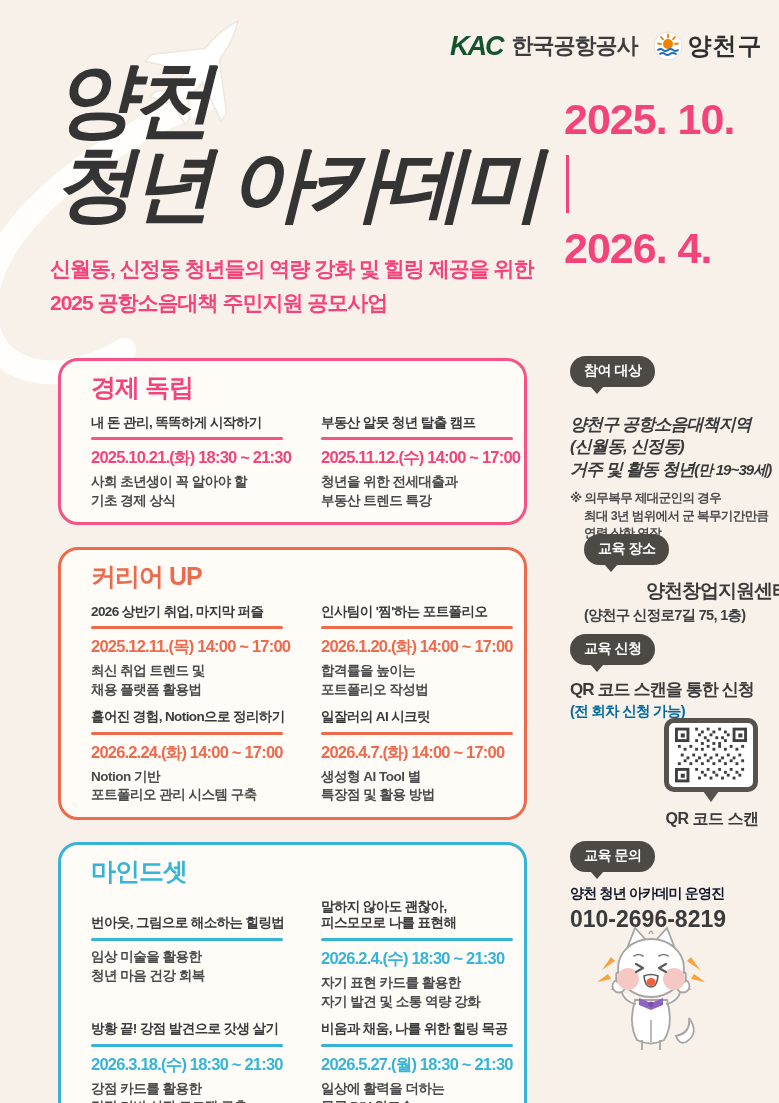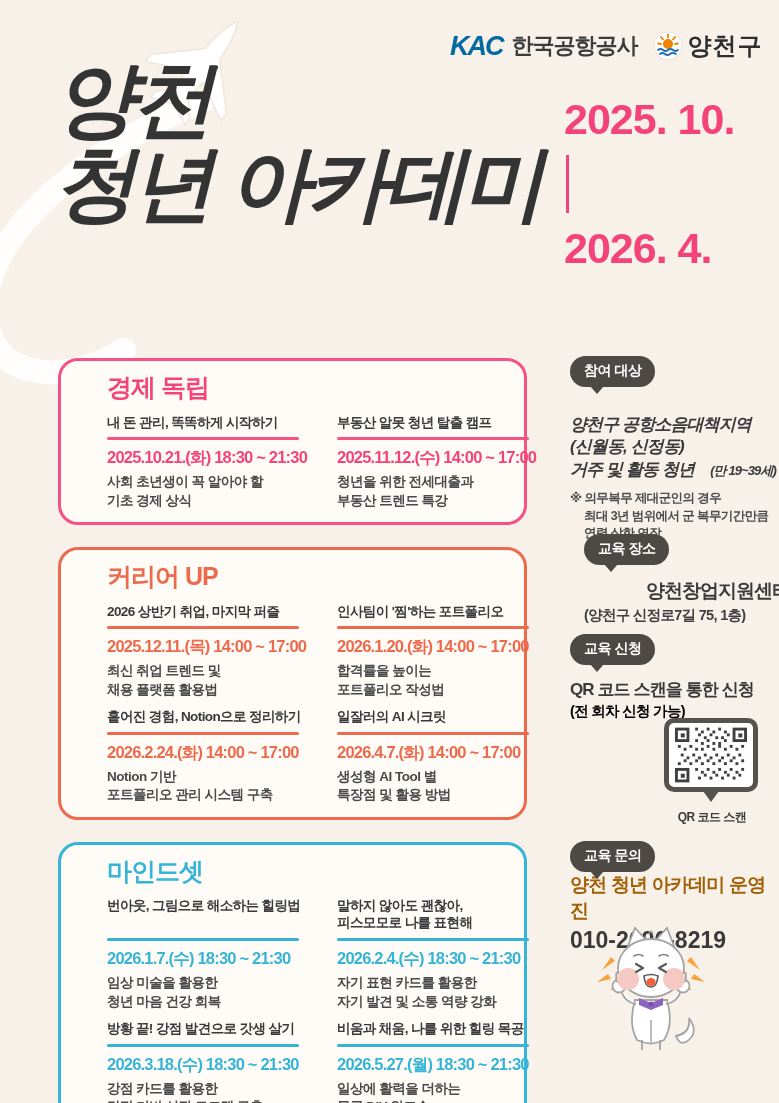--- a/index.html
+++ b/index.html
@@ -4,42 +4,42 @@
 <style>
   html,body{margin:0;padding:0;}
   body{font-family:"Liberation Sans","DejaVu Sans",sans-serif;background:#e9e4de;}
   .poster{position:relative;width:779px;height:1103px;background:#F7F1EA;overflow:hidden;margin:0 auto;}
 
   
   .decor-air{position:absolute;left:-34px;top:0;pointer-events:none;}
 
   
   .logos{position:absolute;left:450px;top:30px;display:flex;align-items:center;gap:9px;}
-  .kac-mark{font-size:27px;font-weight:900;font-style:italic;color:#0369a1;letter-spacing:-2px;}
+  .kac-mark{font-size:27px;font-weight:900;font-style:italic;color:#14532d;letter-spacing:-2px;}
   .kac-name{font-size:22px;font-weight:800;color:#3C3C3C;letter-spacing:-1px;}
   .district{display:flex;align-items:center;gap:5px;margin-left:6px;}
   .district-name{font-size:24px;font-weight:900;color:#2E2E2E;letter-spacing:1px;}
 
   
   .main-title{position:absolute;left:54px;top:58px;font-size:82px;font-weight:900;color:#343434;line-height:1.02;letter-spacing:-4px;}
 
   
   .period{position:absolute;left:564px;top:98px;color:#F4437B;font-weight:900;font-size:43px;letter-spacing:-1px;line-height:1;}
   .period-line{width:3px;height:58px;background:#F4437B;margin:14px 0 14px 2px;}
 
   
   .subtitle{position:absolute;left:50px;top:252px;font-size:21px;font-weight:800;color:#F4437B;line-height:1.6;letter-spacing:-1px;}
   .subtitle .xb{font-weight:900;}
 
   
   .programs{position:absolute;left:58px;top:358px;width:469px;display:flex;flex-direction:column;gap:22px;}
-  .program-box{box-sizing:border-box;background:#FFFCF8;border:3px solid;border-radius:20px;padding:13px 24px 12px 46px;}
+  .program-box{box-sizing:border-box;background:#FFFCF8;border:3px solid;border-radius:20px;padding:13px 24px 12px 30px;}
   .box-category{margin:0 0 13px 0;font-size:25px;font-weight:900;letter-spacing:-1px;line-height:1.1;}
   .items-grid{display:grid;grid-template-columns:192px 192px;column-gap:38px;row-gap:10px;}
-  .item-title{font-size:13.5px;font-weight:800;color:#3A3A3A;letter-spacing:-0.6px;line-height:1.25;display:flex;white-space:nowrap;}
+  .item-title{font-size:13.5px;font-weight:800;color:#3A3A3A;letter-spacing:-0.6px;line-height:1.25;display:flex;align-items:flex-end;white-space:nowrap;}
   .item-title.two-line{white-space:normal;}
   .row-tall .item-title{min-height:34px;}
   .item-underline{height:3px;margin:6px 0 7px 0;border-radius:2px;}
   .item-date{font-size:16.5px;font-weight:800;letter-spacing:-0.8px;white-space:nowrap;margin-bottom:4px;}
   .item-desc{font-size:13.5px;font-weight:600;color:#4A4A4A;line-height:1.36;letter-spacing:-0.5px;}
 
   .pink{border-color:#F75287;}
   .pink .box-category,.pink .item-date{color:#F4437B;}
   .pink .item-underline{background:#F75287;}
   .orange{border-color:#ED6A4C;}
@@ -47,35 +47,35 @@
   .orange .item-underline{background:#ED6A4C;}
   .cyan{border-color:#35B4D7;}
   .cyan .box-category,.cyan .item-date{color:#35B4D7;}
   .cyan .item-underline{background:#35B4D7;}
 
   
   .side-sec{position:absolute;left:570px;width:206px;}
   .badge{display:inline-block;position:relative;background:#4D4945;color:#fff;font-size:14px;font-weight:800;letter-spacing:-0.5px;padding:6px 14px 7px;border-radius:17px;}
   .badge::after{content:'';position:absolute;left:20px;bottom:-7px;width:0;height:0;border-left:7px solid transparent;border-right:7px solid transparent;border-top:8px solid #4D4945;}
   .side-main{margin-top:27px;font-size:17px;font-weight:800;color:#3A3A3A;line-height:1.32;letter-spacing:-0.9px;font-style:italic;}
-  .side-main .sm{font-size:13px;padding-left:16px;}
+  .side-main .sm{font-size:15px;}
   .side-note{margin-top:9px;font-size:12.5px;font-weight:700;color:#4C4C4C;line-height:1.4;letter-spacing:-0.6px;}
   .side-note .ind{padding-left:14px;}
   .loc-name{margin-top:13px;font-size:19px;font-weight:900;color:#3A3A3A;letter-spacing:-1px;text-align:right;}
   .loc-addr{font-size:14.5px;font-weight:700;color:#3F3F3F;letter-spacing:-0.7px;margin-top:2px;}
   .apply-main{margin-top:13px;font-size:17px;font-weight:900;color:#3A3A3A;letter-spacing:-0.9px;}
-  .apply-note{font-size:14.5px;font-weight:700;color:#000000;letter-spacing:-0.7px;margin-top:1px;}
-  .contact-team{font-size:19px;font-weight:800;color:#a16207;letter-spacing:-0.8px;}
+  .apply-note{font-size:14.5px;font-weight:700;color:#0369a1;letter-spacing:-0.7px;margin-top:1px;}
+  .contact-team{margin-top:13px;font-size:14px;font-weight:800;color:#0f172a;letter-spacing:-0.8px;}
   .contact-phone{font-size:23px;font-weight:800;color:#3A3A3A;letter-spacing:0;margin-top:3px;}
 
   
   .qr-block{position:absolute;left:664px;top:718px;width:96px;text-align:center;}
   .qr-frame{position:relative;box-sizing:border-box;width:94px;height:74px;background:#fff;border:5px solid #56524E;border-radius:10px;display:flex;align-items:center;justify-content:center;}
   .qr-frame::after{content:'';position:absolute;left:50%;transform:translateX(-50%);bottom:-15px;width:0;height:0;border-left:8px solid transparent;border-right:8px solid transparent;border-top:11px solid #56524E;}
-  .qr-label{margin-top:17px;font-size:12px;font-weight:800;color:#3A3A3A;letter-spacing:-0.5px;}
+  .qr-label{margin-top:17px;font-size:16px;font-weight:800;color:#3A3A3A;letter-spacing:-0.5px;}
 
   .mascot{position:absolute;left:588px;top:924px;pointer-events:none;}
 </style>
 </head>
 <body>
 
 <div class="poster">
 
   <svg class="decor-air" width="330" height="640" viewBox="0 0 330 640">
     <path d="M238 100 C 120 150, 14 235, 20 315 C 25 378, 95 388, 158 350" stroke="#FFFFFF" stroke-width="24" fill="none" stroke-linecap="round" opacity="0.9"></path>
@@ -113,20 +113,24 @@
     <span style="display:block;">양천</span>
     <span style="display:block;">청년 아카데미</span>
   </h1>
 
   <div class="period">
     <div>2025. 10.</div>
     <div class="period-line"></div>
     <div>2026. 4.</div>
   </div>
 
+  <div class="subtitle">
+    <div><span class="xb">신월동, 신정동 청년</span><span>들의 역량 강화 및 힐링 제공을 위한</span></div>
+    <div>2025 공항소음대책 주민지원 공모사업</div>
+  </div>
 
   <div class="programs">
 
     <section class="program-box pink">
       <h2 class="box-category">경제 독립</h2>
       <div class="items-grid">
         <div class="item">
           <div class="item-title">
               <span>내 돈 관리, 똑똑하게 시작하기</span>
             </div>
@@ -202,21 +206,20 @@
     </section>
 
     <section class="program-box cyan">
       <h2 class="box-category">마인드셋</h2>
       <div class="items-grid">
         <div class="item row-tall">
           <div class="item-title">
               <span>번아웃, 그림으로 해소하는 힐링법</span>
             </div>
           <div class="item-underline"></div>
-          <div class="item-date">2026.1.7.(수) 18:30 ~ 21:30</div>
           <div class="item-desc">
             <div>임상 미술을 활용한</div>
             <div>청년 마음 건강 회복</div>
           </div>
         </div>
         <div class="item row-tall">
           <div class="item-title two-line">
             <span>
                 <span style="display:block;">말하지 않아도 괜찮아,</span>
                 <span style="display:block;">피스모모로 나를 표현해</span>

